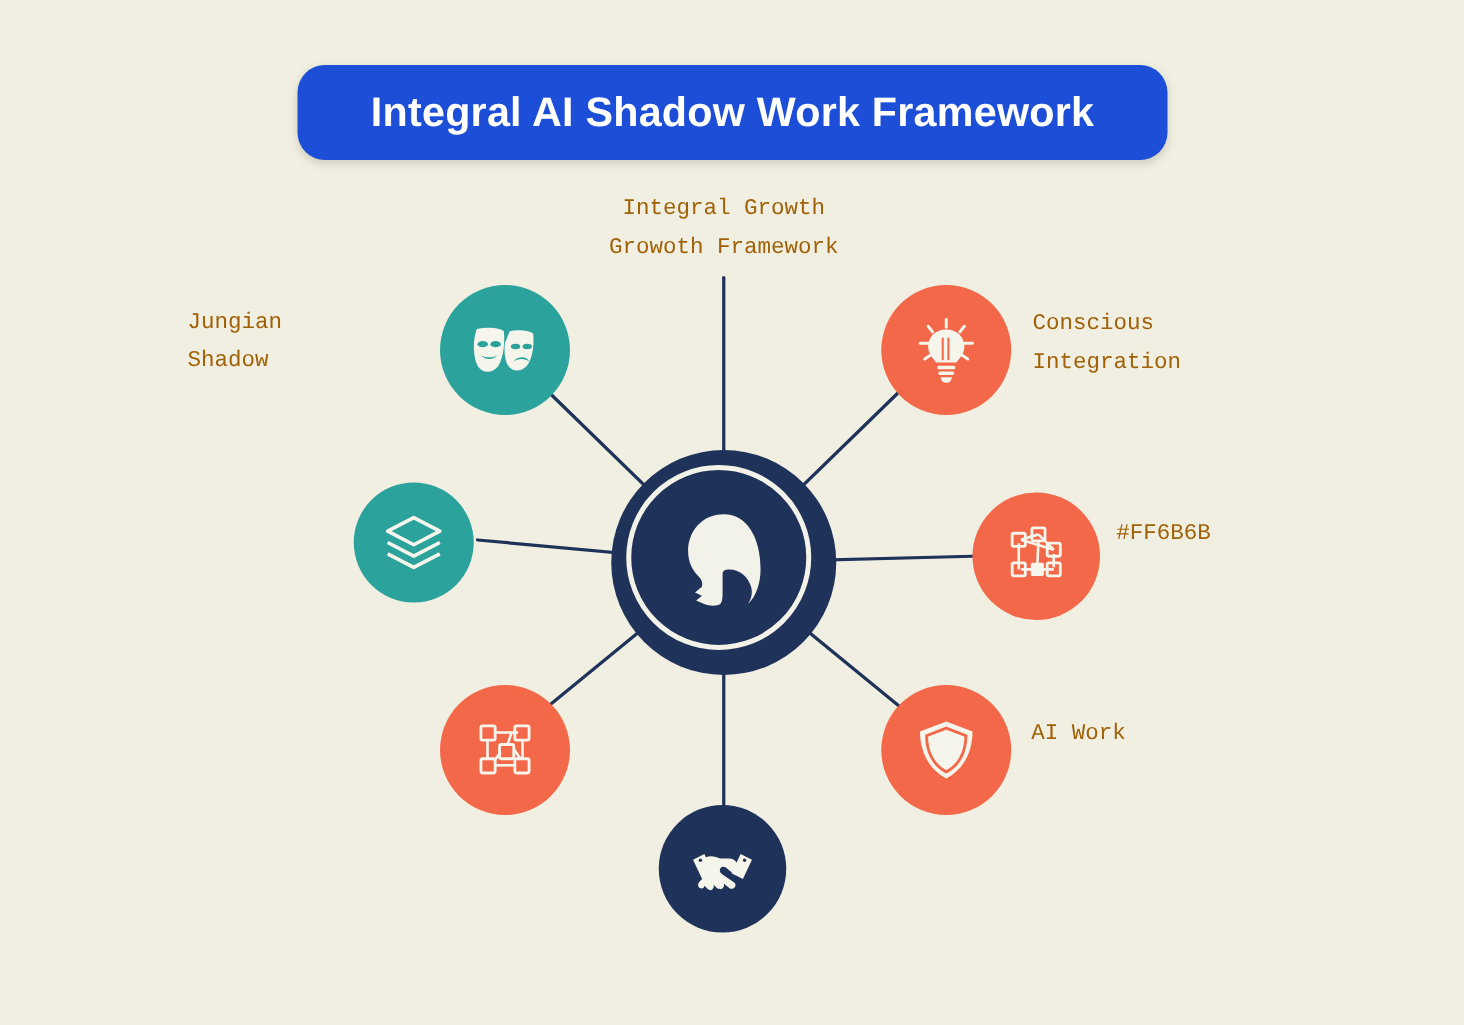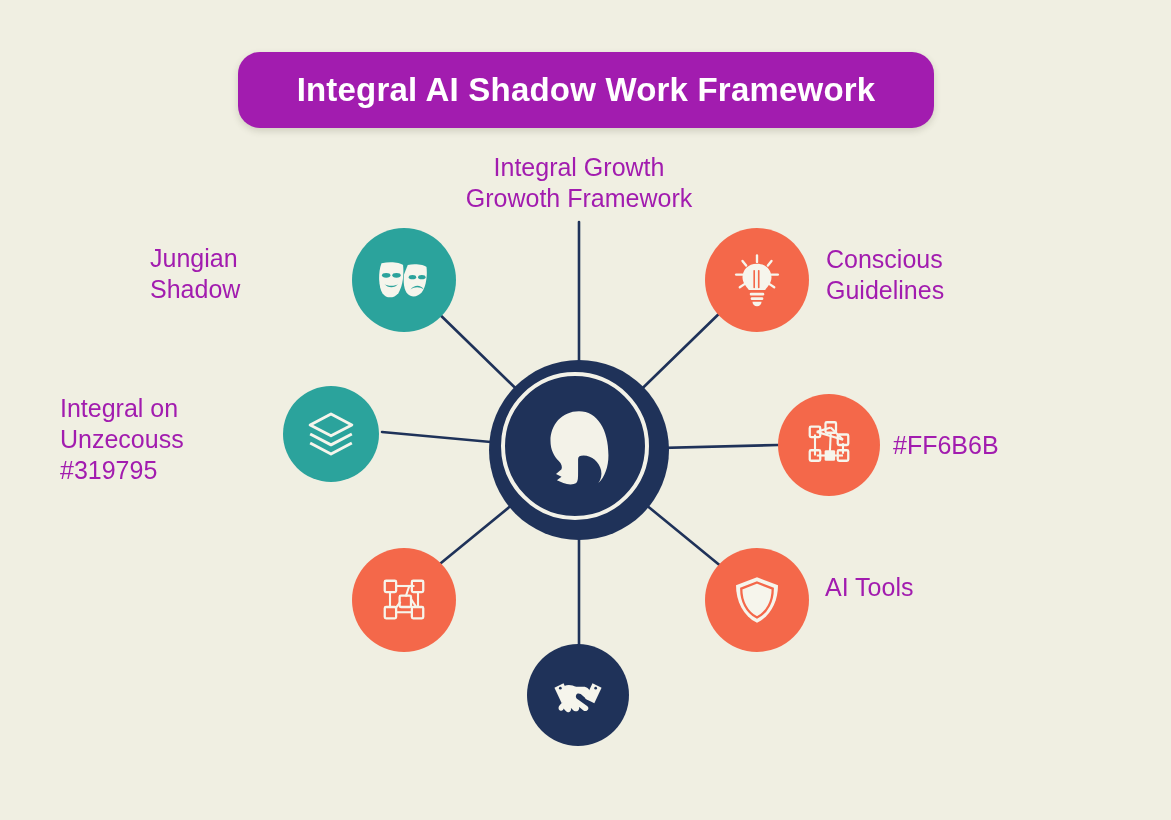--- a/index.html
+++ b/index.html
@@ -21,21 +21,21 @@
     width: 1171px;
     height: 820px;
   }
   
   #title-banner {
     position: absolute;
     left: 238px;
     top: 52px;
     width: 696px;
     height: 76px;
-    background: #a21caf;
+    background: #1d4ed8;
     border-radius: 22px;
     display: flex;
     align-items: center;
     justify-content: center;
     box-shadow: 0 3px 7px rgba(60,60,40,0.18);
   }
   #title-text {
     color: #ffffff;
     font-size: 33px;
     font-weight: bold;
@@ -85,24 +85,24 @@
     position: absolute;
     border-radius: 50%;
     display: flex;
     align-items: center;
     justify-content: center;
   }
   .node svg { display: block; }
   
   .label {
     position: absolute;
-    color: #a21caf;
-    font-size: 25px;
+    color: #a16207;
+    font-size: 18px;
     line-height: 31px;
-    font-family: Liberation Sans, sans-serif;
+    font-family: Liberation Mono, monospace;
     white-space: pre-line;
   }
   .label.right { text-align: left; }
   .label.left  { text-align: left; }
   .label.center{ text-align: center; }
 </style>
 </head>
 <body>
 
 <div id="stage">
@@ -200,36 +200,33 @@
         </g>
         <g fill="#f6f5ec">
           <rect x="24" y="46" width="16" height="3" rx="1.4"></rect>
           <rect x="25" y="51" width="14" height="3" rx="1.4"></rect>
           <path d="M27 56 h10 a5 5 0 0 1 -10 0 Z"></path>
         </g>
       </svg>
     </span>
   </div>
   <div class="label right" style="left:826px; top:244px; width:230px;">Conscious
-Guidelines</div>
+Integration</div>
 
   <div class="node" style="left:283px; top:386px; width:96px; height:96px; background:#2BA39C;">
     <span>
       <svg viewBox="0 0 64 64" width="58" height="58" xmlns="http://www.w3.org/2000/svg">
         <g fill="none" stroke="#f6f5ec" stroke-width="3.2" stroke-linejoin="round">
           <path d="M32 10 L 55 22 L 32 34 L 9 22 Z"></path>
           <path d="M9 32 L 32 44 L 55 32"></path>
           <path d="M9 42 L 32 54 L 55 42"></path>
         </g>
       </svg>
     </span>
   </div>
-  <div class="label left" style="left:60px; top:393px; width:205px;">Integral on
-Unzecouss
-#319795</div>
 
   <div class="node" style="left:778px; top:394px; width:102px; height:102px; background:#F4684A;">
     <span>
       <svg viewBox="0 0 64 64" width="56" height="56" xmlns="http://www.w3.org/2000/svg">
         <g fill="none" stroke="#f6f5ec" stroke-width="2.4">
           <line x1="18" y1="17" x2="34" y2="12"></line>
           <line x1="34" y1="12" x2="48" y2="26"></line>
           <line x1="18" y1="17" x2="48" y2="26"></line>
           <line x1="16" y1="20" x2="16" y2="44"></line>
           <line x1="18" y1="44" x2="30" y2="44"></line>
@@ -241,21 +238,21 @@
           <rect x="10" y="11" width="12" height="12" rx="1.5"></rect>
           <rect x="28" y="6" width="12" height="12" rx="1.5"></rect>
           <rect x="42" y="20" width="12" height="12" rx="1.5"></rect>
           <rect x="10" y="38" width="12" height="12" rx="1.5"></rect>
           <rect x="42" y="38" width="12" height="12" rx="1.5"></rect>
         </g>
         <rect x="27" y="38" width="12" height="12" rx="1.5" fill="#f6f5ec"></rect>
       </svg>
     </span>
   </div>
-  <div class="label right" style="left:893px; top:430px; width:230px;">#FF6B6B</div>
+  <div class="label right" style="left:893px; top:412px; width:230px;">#FF6B6B</div>
 
   <div class="node" style="left:352px; top:548px; width:104px; height:104px; background:#F4684A;">
     <span>
       <svg viewBox="0 0 64 64" width="56" height="56" xmlns="http://www.w3.org/2000/svg">
         <g fill="none" stroke="#f6f5ec" stroke-width="2.4">
           <line x1="22" y1="16" x2="44" y2="16"></line>
           <line x1="16" y1="22" x2="16" y2="40"></line>
           <line x1="22" y1="46" x2="42" y2="46"></line>
           <line x1="48" y1="22" x2="48" y2="40"></line>
           <line x1="38" y1="16" x2="34" y2="28"></line>
@@ -276,21 +273,21 @@
   <div class="node" style="left:705px; top:548px; width:104px; height:104px; background:#F4684A;">
     <span>
       <svg viewBox="0 0 64 64" width="56" height="56" xmlns="http://www.w3.org/2000/svg">
         <path fill="#f6f5ec" d="M32 6 L 56 15 C 56 33, 48 50, 32 58
                                 C 16 50, 8 33, 8 15 Z"></path>
         <path fill="none" stroke="#F4684A" stroke-width="2.6" d="M32 12 L 50 19 C 50 33, 44 46, 32 52
                  C 20 46, 14 33, 14 19 Z"></path>
       </svg>
     </span>
   </div>
-  <div class="label right" style="left:825px; top:572px; width:220px;">AI Tools</div>
+  <div class="label right" style="left:825px; top:572px; width:220px;">AI Work</div>
 
   <div class="node" style="left:527px; top:644px; width:102px; height:102px; background:#1F3259;">
     <span>
       <svg viewBox="0 0 64 64" width="58" height="58" xmlns="http://www.w3.org/2000/svg">
         <g fill="#f6f5ec">
           <path d="M6 24 L 16 19 L 24 36 L 14 41 Z"></path>
           <path d="M58 24 L 48 19 L 40 36 L 50 41 Z"></path>
           <path d="M17 22 C 21 20, 26 21, 30 23 L 38 23 C 42 23, 45 26, 46 30
                    L 48 36 C 46 38, 43 38, 41 36 L 35 31
                    C 33 30, 31 30, 30 32

